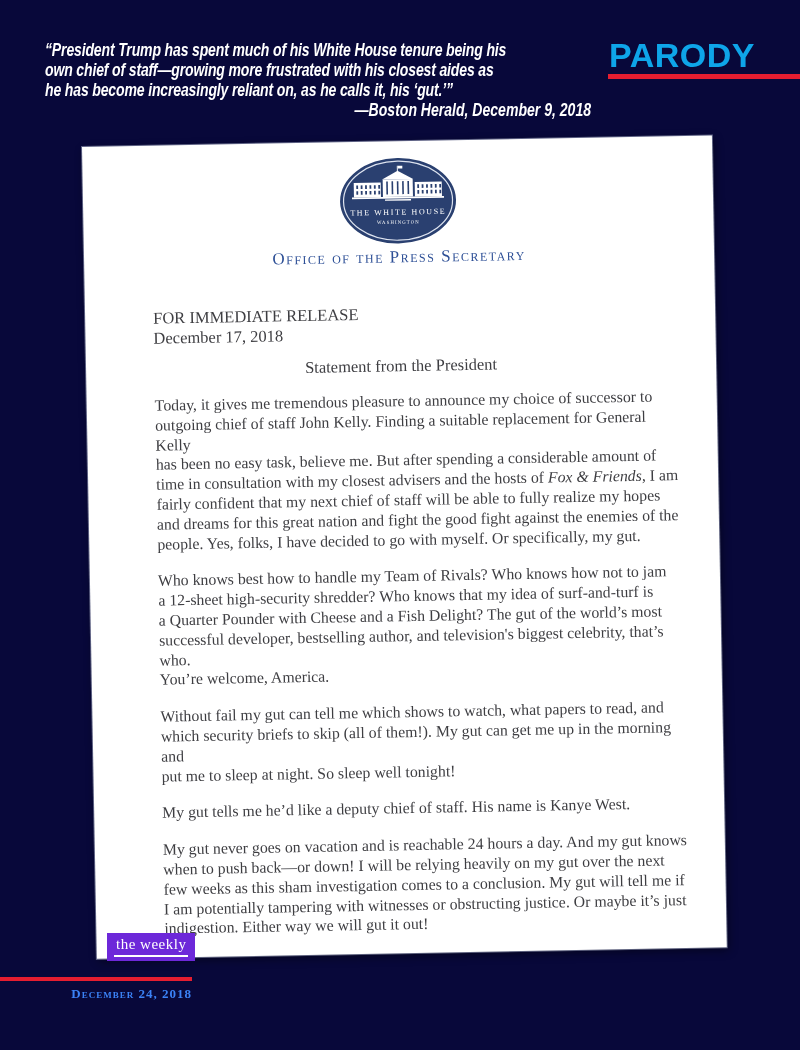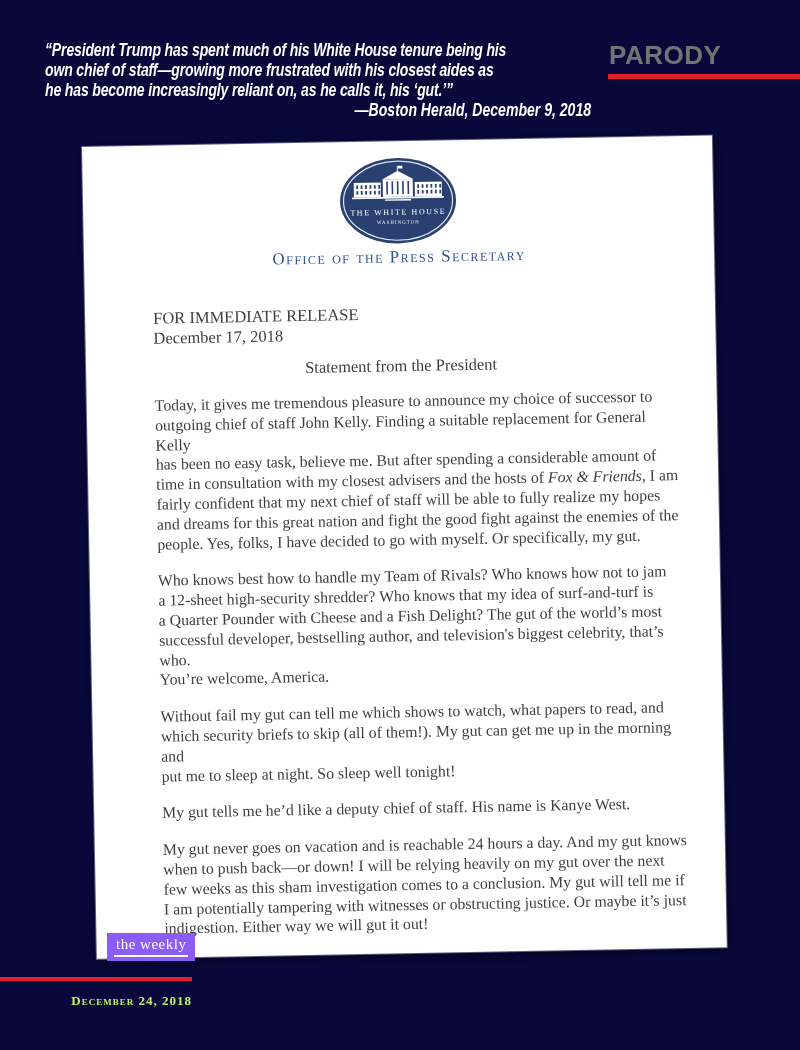--- a/index.html
+++ b/index.html
@@ -23,21 +23,21 @@
   }
   .quote-attr{
     font-family:"Liberation Sans",sans-serif;
     font-style:italic;font-weight:700;
     font-size:18px;line-height:21px;
     text-align:right;
   }
 
   .parody{
     position:absolute;left:609px;top:41px;
-    color:#737373;font-weight:800;font-size:26px;line-height:28px;
+    color:#0ea5e9;font-weight:800;font-size:34px;line-height:28px;
     letter-spacing:0.5px;
     font-family:"Liberation Sans",sans-serif;
   }
   .rule-top{
     position:absolute;left:608px;top:74px;width:192px;height:5px;
     background:#e51d30;
   }
 
   
   .paper{
@@ -70,40 +70,40 @@
     color:#3e3e42;font-family:"Liberation Serif",serif;
     font-size:15.8px;line-height:19.8px;
   }
   .letter-body p{margin:0 0 17px 0;white-space:pre-line;}
   .italic-title{font-style:italic;}
 
   
   .ws-logo{position:absolute;left:0;top:925px;width:210px;height:90px;}
   .tw-box{
     position:absolute;left:107px;top:8px;
-    background:#8b5cf6;padding:2px 7px 4px 7px;
+    background:#6d28d9;padding:2px 7px 4px 7px;
   }
   .tw-text{
     display:inline-block;color:#ffffff;
     font-family:"Liberation Serif",serif;font-size:15px;letter-spacing:0.5px;
     border-bottom:2px solid #ffffff;padding:0 2px 2px 2px;
   }
   .standard{
     position:absolute;left:50px;top:17px;
     color:#ffffff;font-family:"Liberation Serif",serif;
     font-weight:700;font-size:38px;line-height:38px;letter-spacing:-1px;
     text-shadow:-1.5px 0 #0a0a3a,1.5px 0 #0a0a3a,0 -1.5px #0a0a3a,0 1.5px #0a0a3a,
                 -1px -1px #0a0a3a,1px 1px #0a0a3a,-1px 1px #0a0a3a,1px -1px #0a0a3a;
   }
   .rule-bottom{
     position:absolute;left:0;top:52px;width:192px;height:4px;background:#e51d30;
   }
   .ws-date{
-    position:absolute;left:0;top:68px;width:192px;text-align:right;
-    color:#bef264;font-family:"Liberation Serif",serif;
+    position:absolute;left:0;top:61px;width:192px;text-align:right;
+    color:#3b82f6;font-family:"Liberation Serif",serif;
     font-weight:700;font-size:13px;font-variant:small-caps;letter-spacing:1px;
   }
 </style>
 </head>
 <body>
 
 <div class="quote-block">
   <div class="quote-text">“President Trump has spent much of his White House tenure being his
 own chief of staff—growing more frustrated with his closest aides as
 he has become increasingly reliant on, as he calls it, his ‘gut.’”</div>

